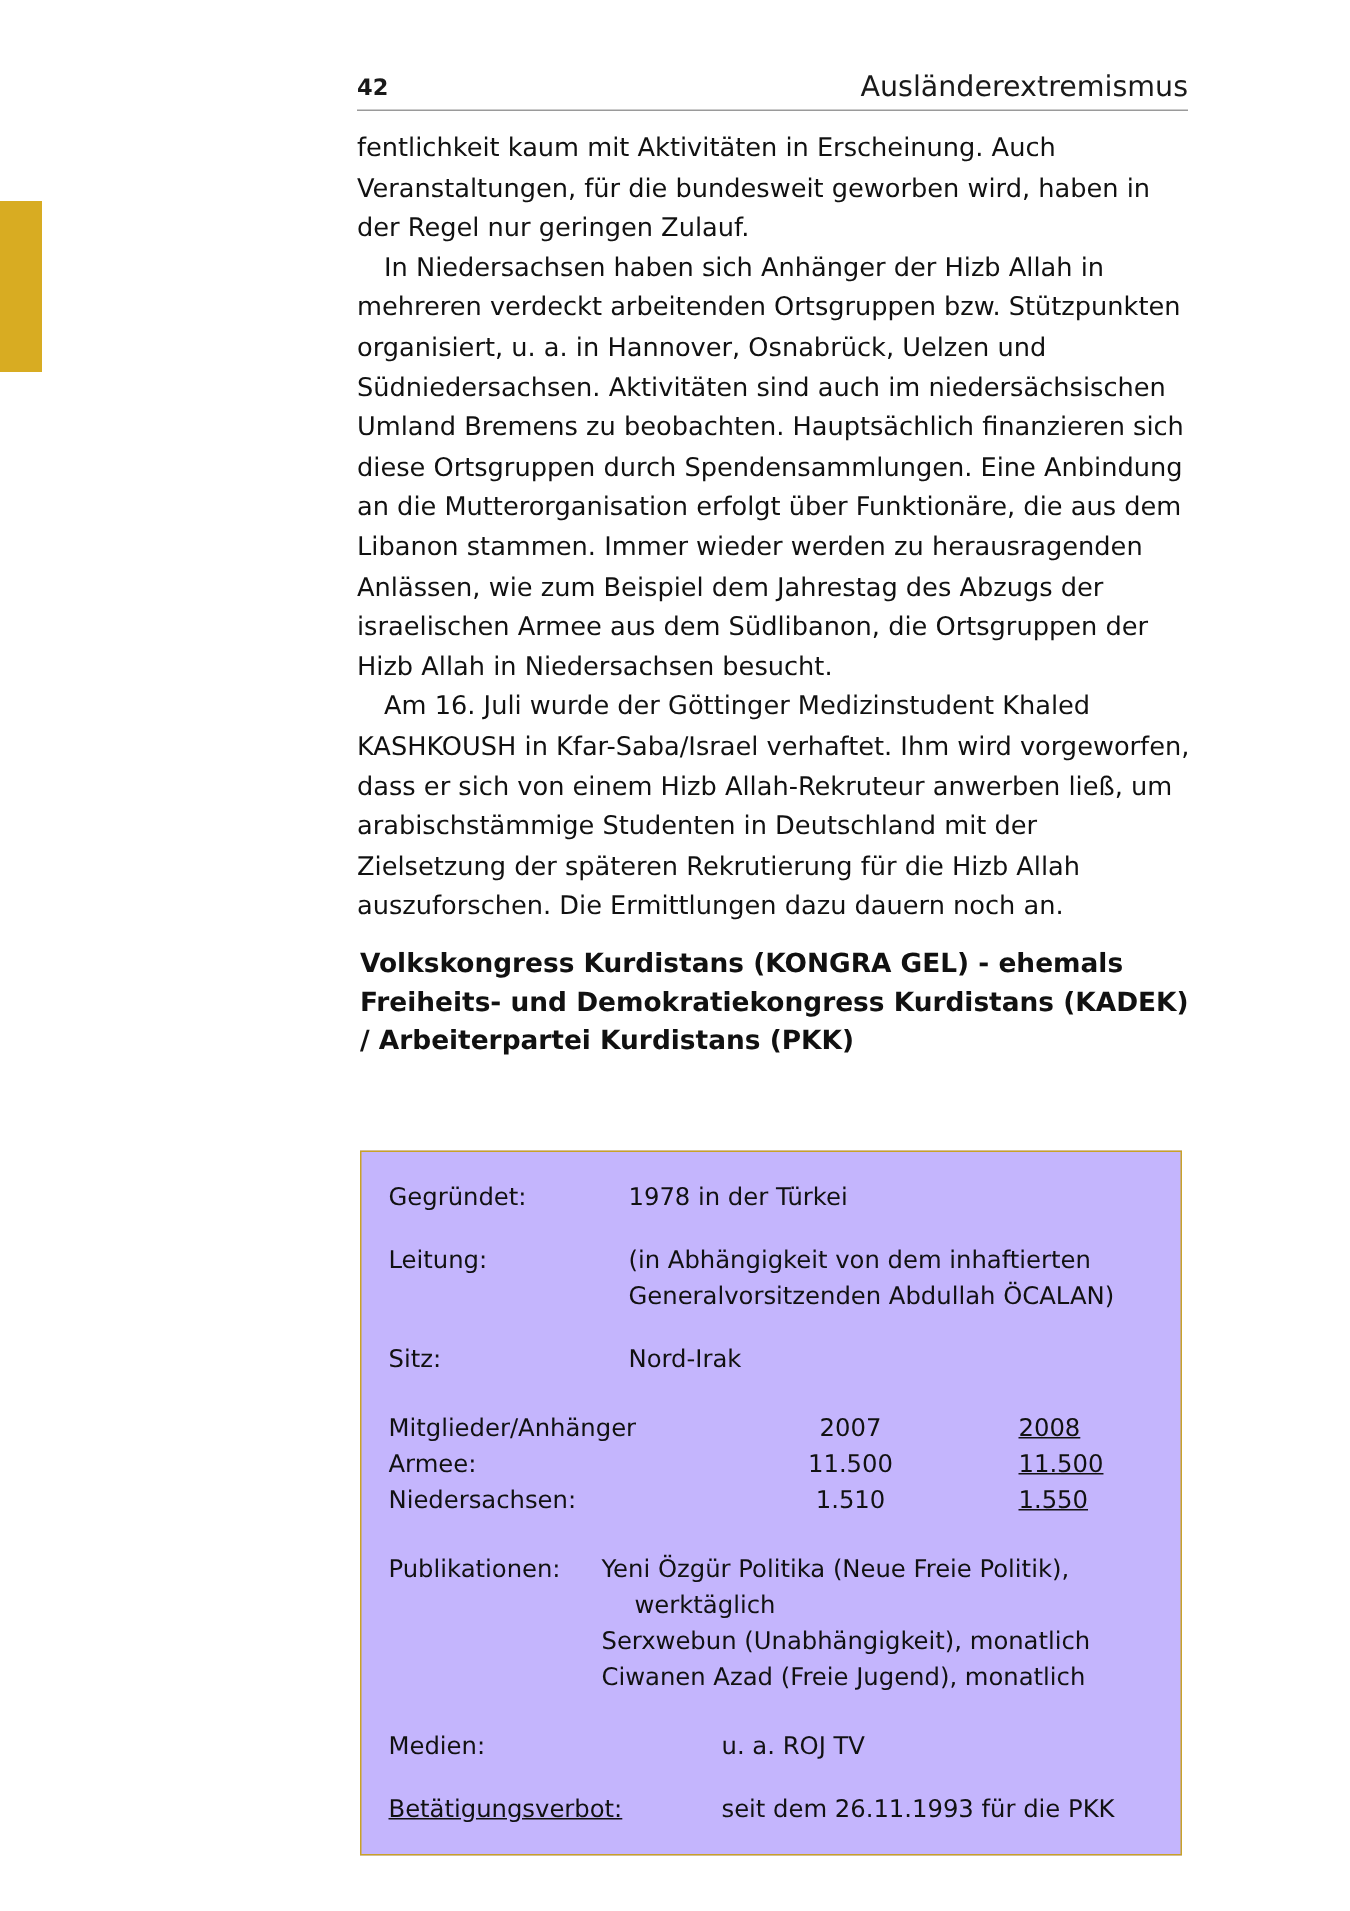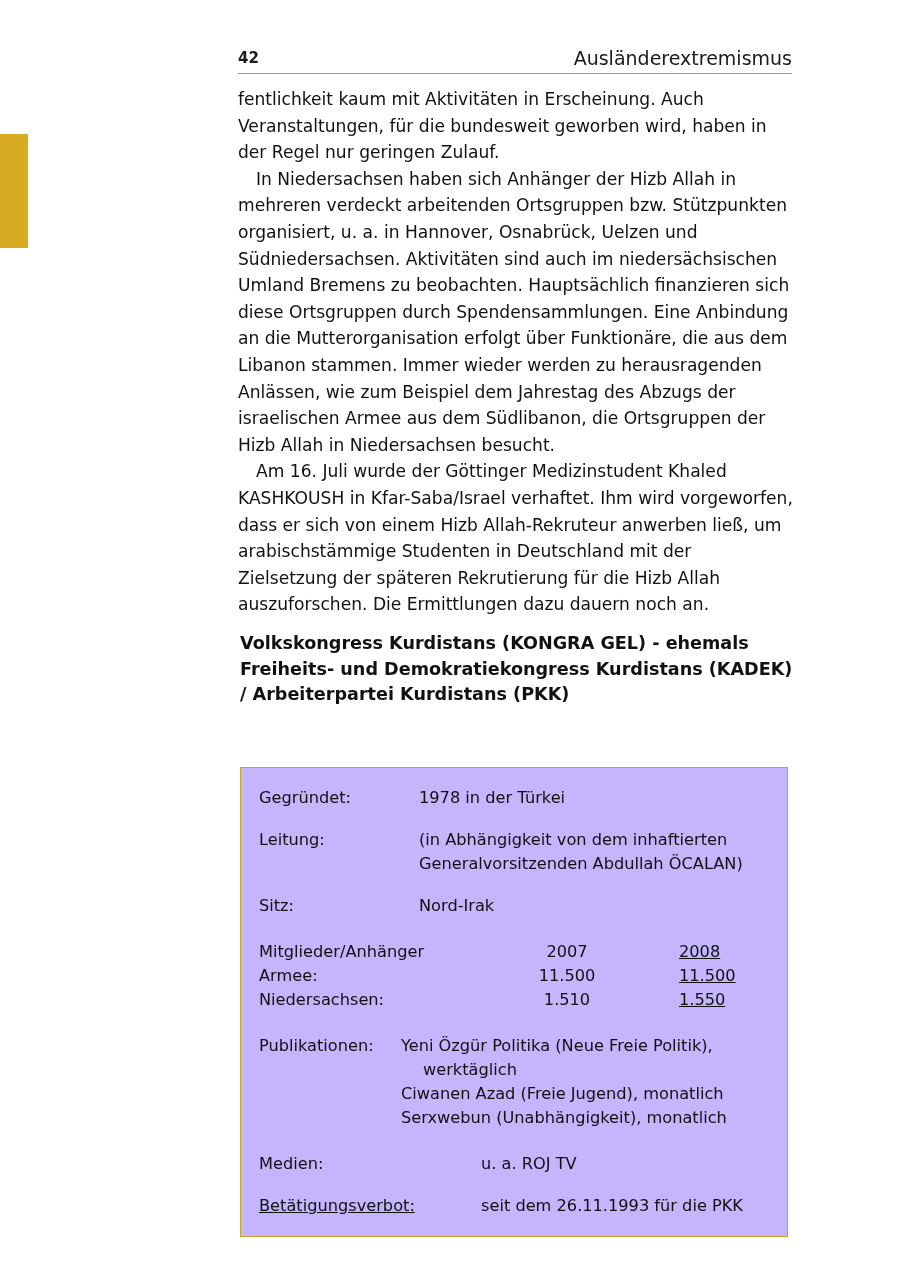--- a/index.html
+++ b/index.html
@@ -198,22 +198,22 @@
       <div class="c2">1.550</div>
     </div>
 
     <div class="gap-md"></div>
 
     <div class="pub-row">
       <div class="label">Publikationen:</div>
       <div class="value multi-line">
         <div>Yeni Özgür Politika (Neue Freie Politik),</div>
         <div class="pub-sub">werktäglich</div>
+        <div>Serxwebun (Unabhängigkeit), monatlich</div>
         <div>Ciwanen Azad (Freie Jugend), monatlich</div>
-        <div>Serxwebun (Unabhängigkeit), monatlich</div>
       </div>
     </div>
 
     <div class="gap-md"></div>
 
     <div class="row row-media">
       <div class="label">Medien:</div>
       <div class="value">u. a. ROJ TV</div>
     </div>
 

